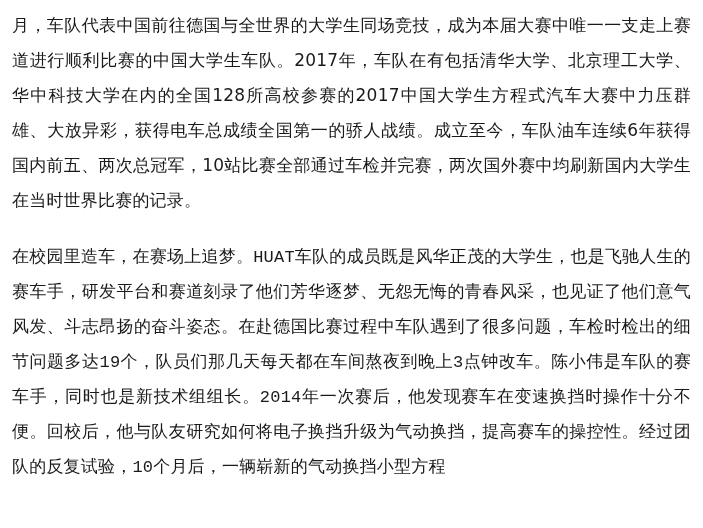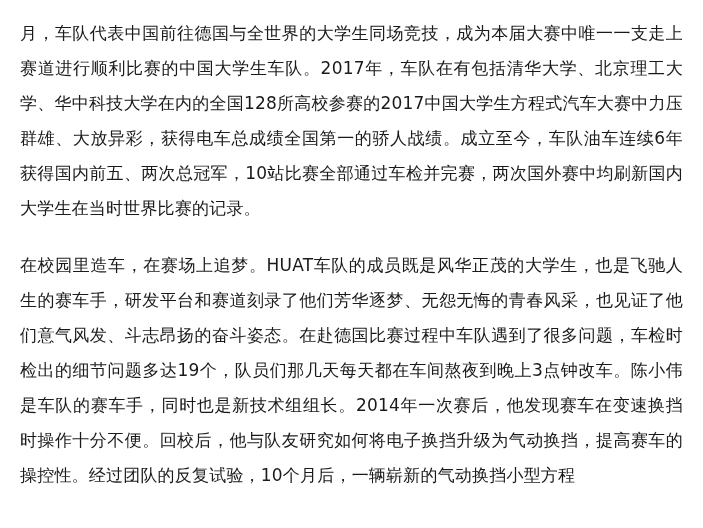--- a/index.html
+++ b/index.html
@@ -14,31 +14,32 @@
     font-family: "DejaVu Sans", "Liberation Sans", sans-serif;
   }
   .page {
     box-sizing: border-box;
     width: 703px;
     height: 528px;
     padding: 8px 12px 0 12px;
     background: #ffffff;
   }
   .para {
-    margin: 8px;
+    margin: 0;
     color: #1a1a1a;
     font-size: 17px;
     line-height: 35px;
     text-align: justify;
     text-justify: inter-ideograph;
     letter-spacing: 0.2px;
     word-break: break-all;
   }
   .para + .para {
     margin-top: 22px;
+    font-family: Liberation Mono, monospace;
   }
 </style>
 </head>
 <body>
 
 <div class="page">
   <p class="para">月，车队代表中国前往德国与全世界的大学生同场竞技，成为本届大赛中唯一一支走上赛道进行顺利比赛的中国大学生车队。2017年，车队在有包括清华大学、北京理工大学、华中科技大学在内的全国128所高校参赛的2017中国大学生方程式汽车大赛中力压群雄、大放异彩，获得电车总成绩全国第一的骄人战绩。成立至今，车队油车连续6年获得国内前五、两次总冠军，10站比赛全部通过车检并完赛，两次国外赛中均刷新国内大学生在当时世界比赛的记录。</p>
   <p class="para">在校园里造车，在赛场上追梦。HUAT车队的成员既是风华正茂的大学生，也是飞驰人生的赛车手，研发平台和赛道刻录了他们芳华逐梦、无怨无悔的青春风采，也见证了他们意气风发、斗志昂扬的奋斗姿态。在赴德国比赛过程中车队遇到了很多问题，车检时检出的细节问题多达19个，队员们那几天每天都在车间熬夜到晚上3点钟改车。陈小伟是车队的赛车手，同时也是新技术组组长。2014年一次赛后，他发现赛车在变速换挡时操作十分不便。回校后，他与队友研究如何将电子换挡升级为气动换挡，提高赛车的操控性。经过团队的反复试验，10个月后，一辆崭新的气动换挡小型方程</p>
 </div>
 

